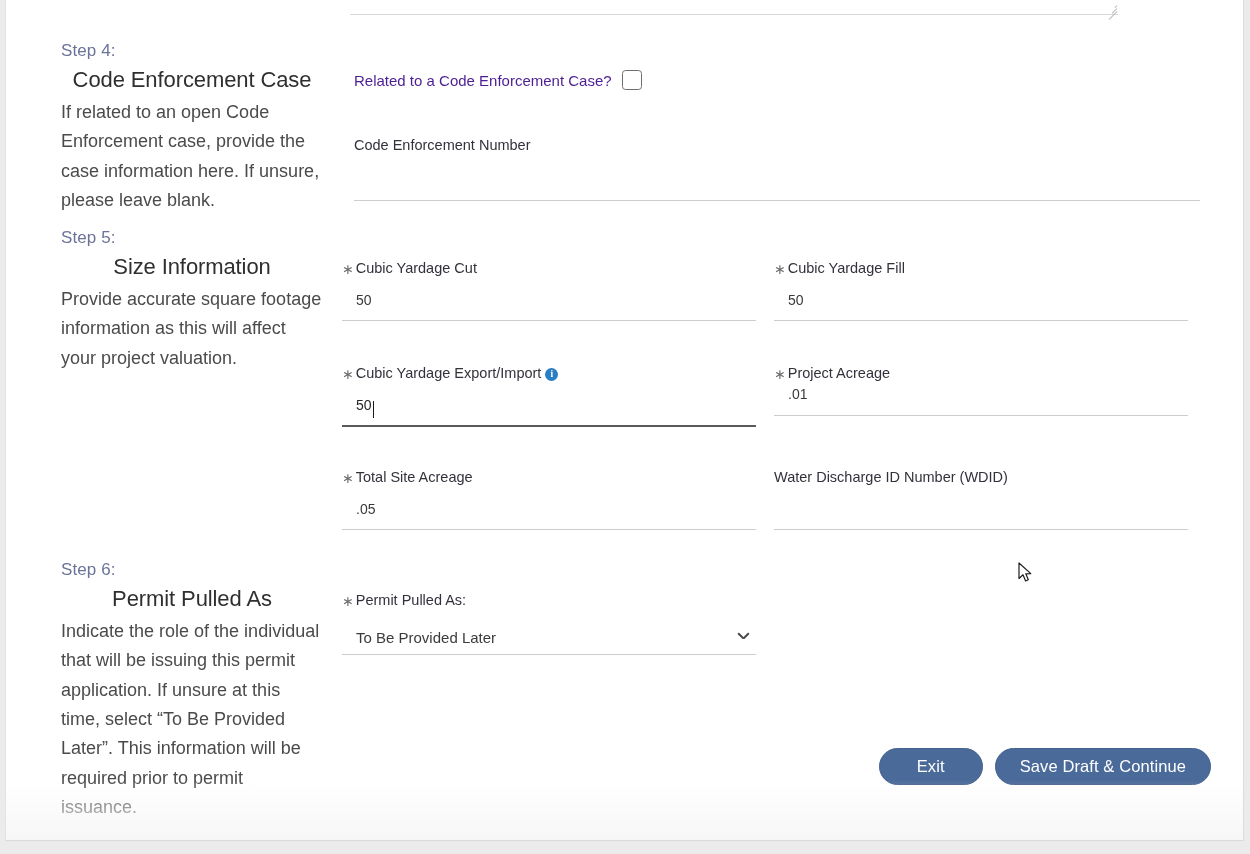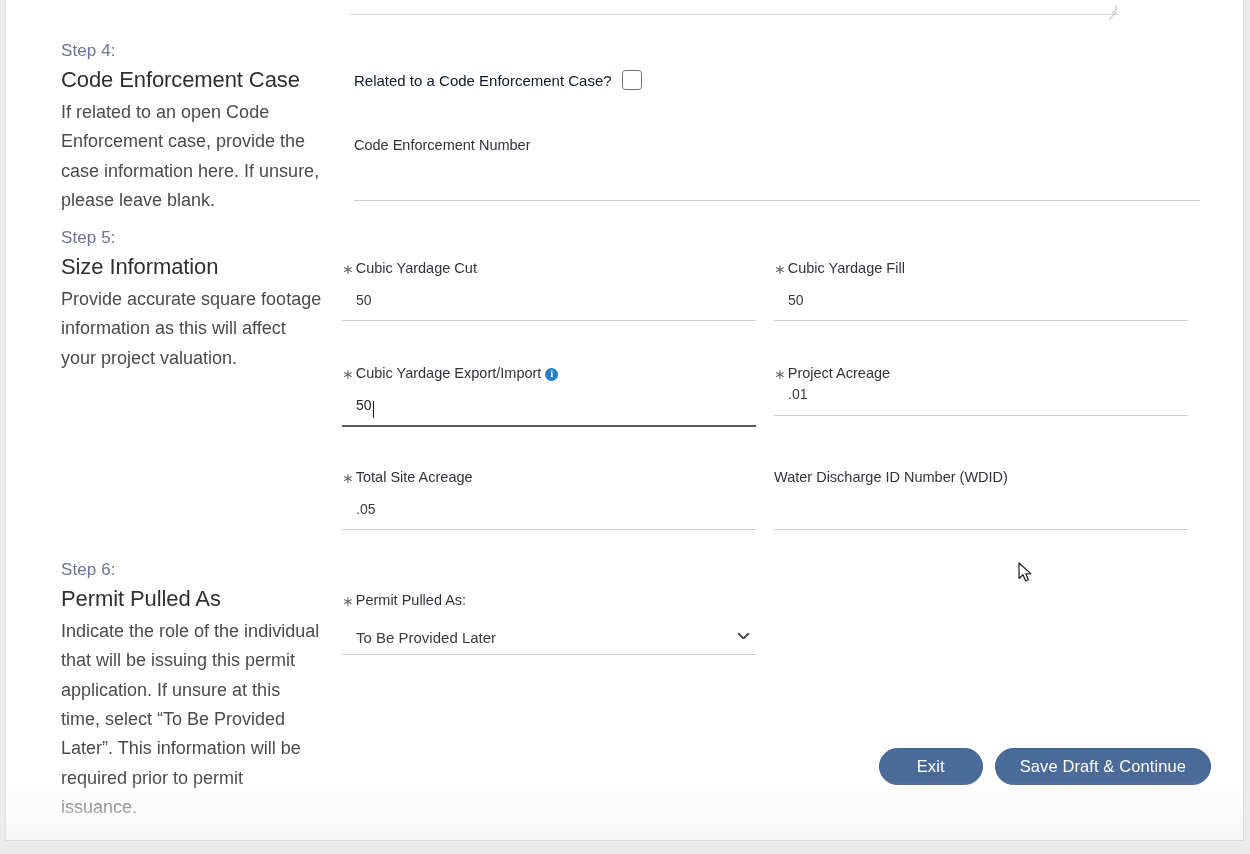--- a/index.html
+++ b/index.html
@@ -104,20 +104,21 @@
     font-weight: 400;
     line-height: 1.1;
   }
   .step-title {
     font-size: 22px;
     color: #2f2f2f;
     font-weight: 400;
     margin: 0 0 6px 0;
     line-height: 1.15;
     letter-spacing: -0.1px;
+    text-align: center;
   }
   .step-desc {
     font-size: 18px;
     line-height: 1.63;
     color: #4b4b4b;
     margin: 0;
   }
 
   .step-fields {
     position: absolute;
@@ -232,21 +233,21 @@
   .chevron::after  { left: 4px;  transform: rotate(-45deg); }
 
   
   .check-row {
     display: flex;
     align-items: center;
     gap: 10px;
   }
   .check-label {
     font-size: 15px;
-    color: #0f172a;
+    color: #4c1d95;
   }
   .check-box {
     width: 20px;
     height: 20px;
     border: 1.6px solid #6f6f6f;
     border-radius: 3.5px;
     background: #fff;
     cursor: pointer;
     display: inline-block;
   }

